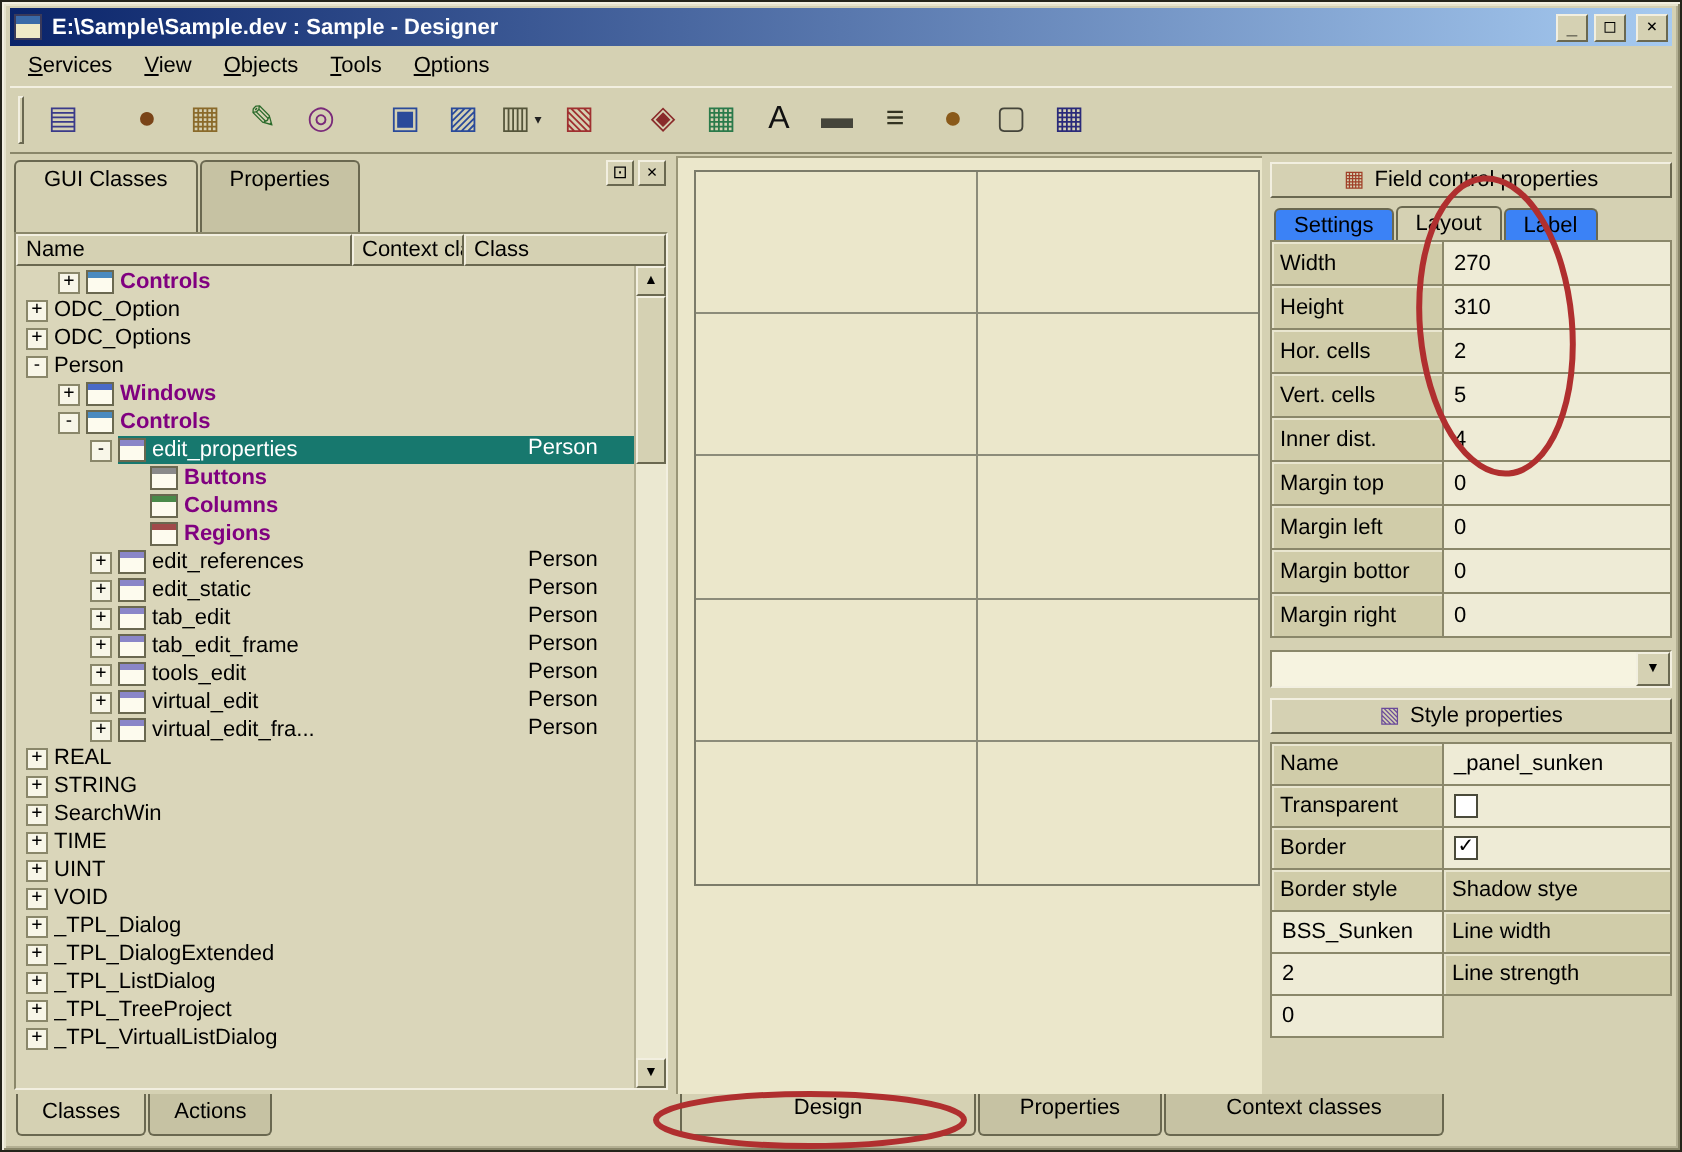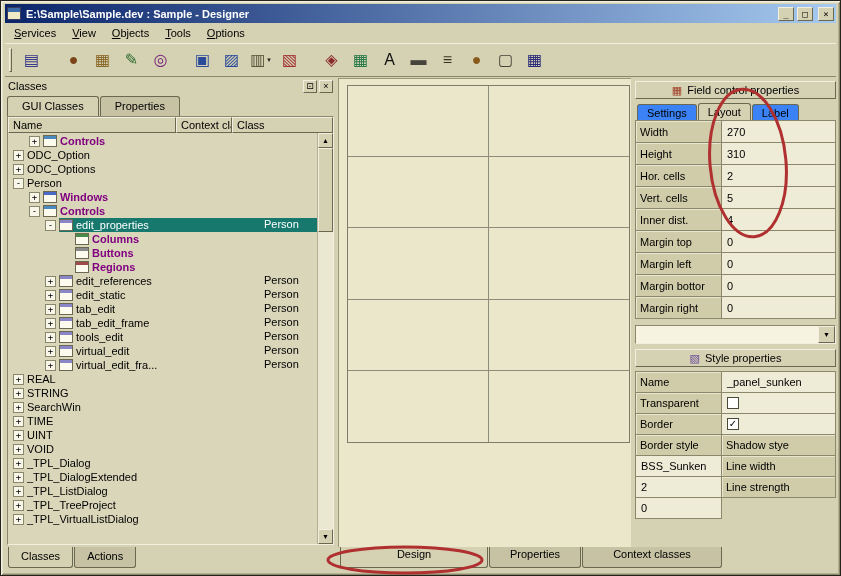--- a/index.html
+++ b/index.html
@@ -53,21 +53,21 @@
   .left-panel { position: absolute; left: 4px; top: 77px; width: 331px; bottom: 5px; }
   .panel-header { height: 16px; display: flex; align-items: center; padding: 0 3px; }
   .panel-title { flex: 1; }
   .panel-hdr-btn {
     width: 14px; height: 13px; margin-left: 2px; background: #d5d1b3;
     border: 1px solid; border-color: #f2efe0 #6a6850 #6a6850 #f2efe0;
     text-align: center; line-height: 11px; font-size: 9px;
   }
   .panel-tabs { position: absolute; left: 2px; top: 17px; height: 21px; display: flex; align-items: flex-end; }
   .ptab {
-    padding: 3px 14px 3px 14px; height: 20px; background: #c6c2a3;
+    padding: 3px 14px 3px 14px; height: 36px; background: #c6c2a3;
     border: 1px solid #6a6850; border-bottom: none; border-radius: 3px 3px 0 0; margin-right: 1px;
   }
   .ptab.active { background: #d5d1b3; position: relative; z-index: 2; }
   .tree-frame {
     position: absolute; left: 2px; right: 2px; top: 38px; bottom: 25px;
     border: 1px solid; border-color: #8a876a #f2efe0 #f2efe0 #8a876a;
     background: #dad6ba; overflow: hidden;
   }
   .tree-header { display: flex; height: 16px; }
   .th-cell {
@@ -367,34 +367,34 @@
                 </span>
               </div>
               <div class="ctx-cell"></div>
               <div class="class-cell">Person</div>
             </div>
             <div class="tree-row">
               <div class="name-cell">
                 <span class="indent" style="width: 52px;"></span>
                 <span class="expander-spacer"></span>
                 <span class="row-main">
+                  <span class="tree-icon icon-buttons"></span>
+                  <span class="tree-label bold">Buttons</span>
+                </span>
+              </div>
+              <div class="ctx-cell"></div>
+              <div class="class-cell"></div>
+            </div>
+            <div class="tree-row">
+              <div class="name-cell">
+                <span class="indent" style="width: 52px;"></span>
+                <span class="expander-spacer"></span>
+                <span class="row-main">
                   <span class="tree-icon icon-columns"></span>
                   <span class="tree-label bold">Columns</span>
-                </span>
-              </div>
-              <div class="ctx-cell"></div>
-              <div class="class-cell"></div>
-            </div>
-            <div class="tree-row">
-              <div class="name-cell">
-                <span class="indent" style="width: 52px;"></span>
-                <span class="expander-spacer"></span>
-                <span class="row-main">
-                  <span class="tree-icon icon-buttons"></span>
-                  <span class="tree-label bold">Buttons</span>
                 </span>
               </div>
               <div class="ctx-cell"></div>
               <div class="class-cell"></div>
             </div>
             <div class="tree-row">
               <div class="name-cell">
                 <span class="indent" style="width: 52px;"></span>
                 <span class="expander-spacer"></span>
                 <span class="row-main">

